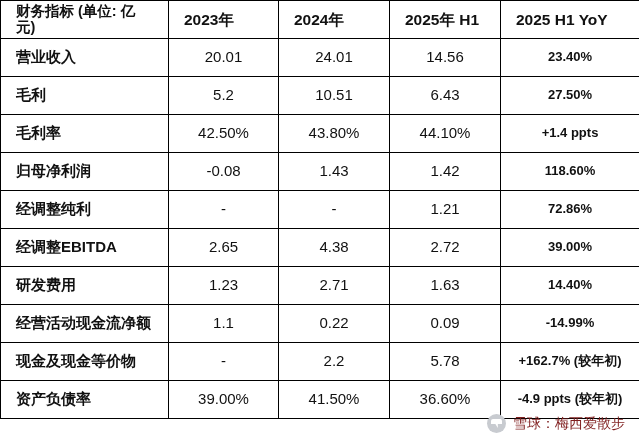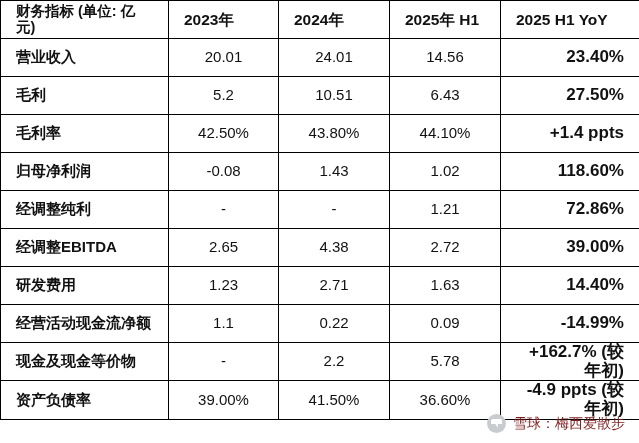--- a/index.html
+++ b/index.html
@@ -49,23 +49,23 @@
     text-align: left;
     font-weight: bold;
     font-size: 15px;
   }
   #fin-table tbody td.num {
     text-align: center;
     font-weight: normal;
     font-size: 15px;
   }
   #fin-table tbody td.yoy {
-    text-align: right;
+    text-align: center;
     font-weight: bold;
-    font-size: 17px;
+    font-size: 13px;
   }
   
   #fin-table tr:first-child th { border-top: 1px solid #000; }
 
   .watermark {
     position: absolute;
     right: 14px;
     bottom: 10px;
     display: flex;
     align-items: center;
@@ -133,21 +133,21 @@
       <td class="label">毛利率</td>
       <td class="num">42.50%</td>
       <td class="num">43.80%</td>
       <td class="num">44.10%</td>
       <td class="yoy">+1.4 ppts</td>
     </tr>
     <tr>
       <td class="label">归母净利润</td>
       <td class="num">-0.08</td>
       <td class="num">1.43</td>
-      <td class="num">1.02</td>
+      <td class="num">1.42</td>
       <td class="yoy">118.60%</td>
     </tr>
     <tr>
       <td class="label">经调整纯利</td>
       <td class="num">-</td>
       <td class="num">-</td>
       <td class="num">1.21</td>
       <td class="yoy">72.86%</td>
     </tr>
     <tr>

